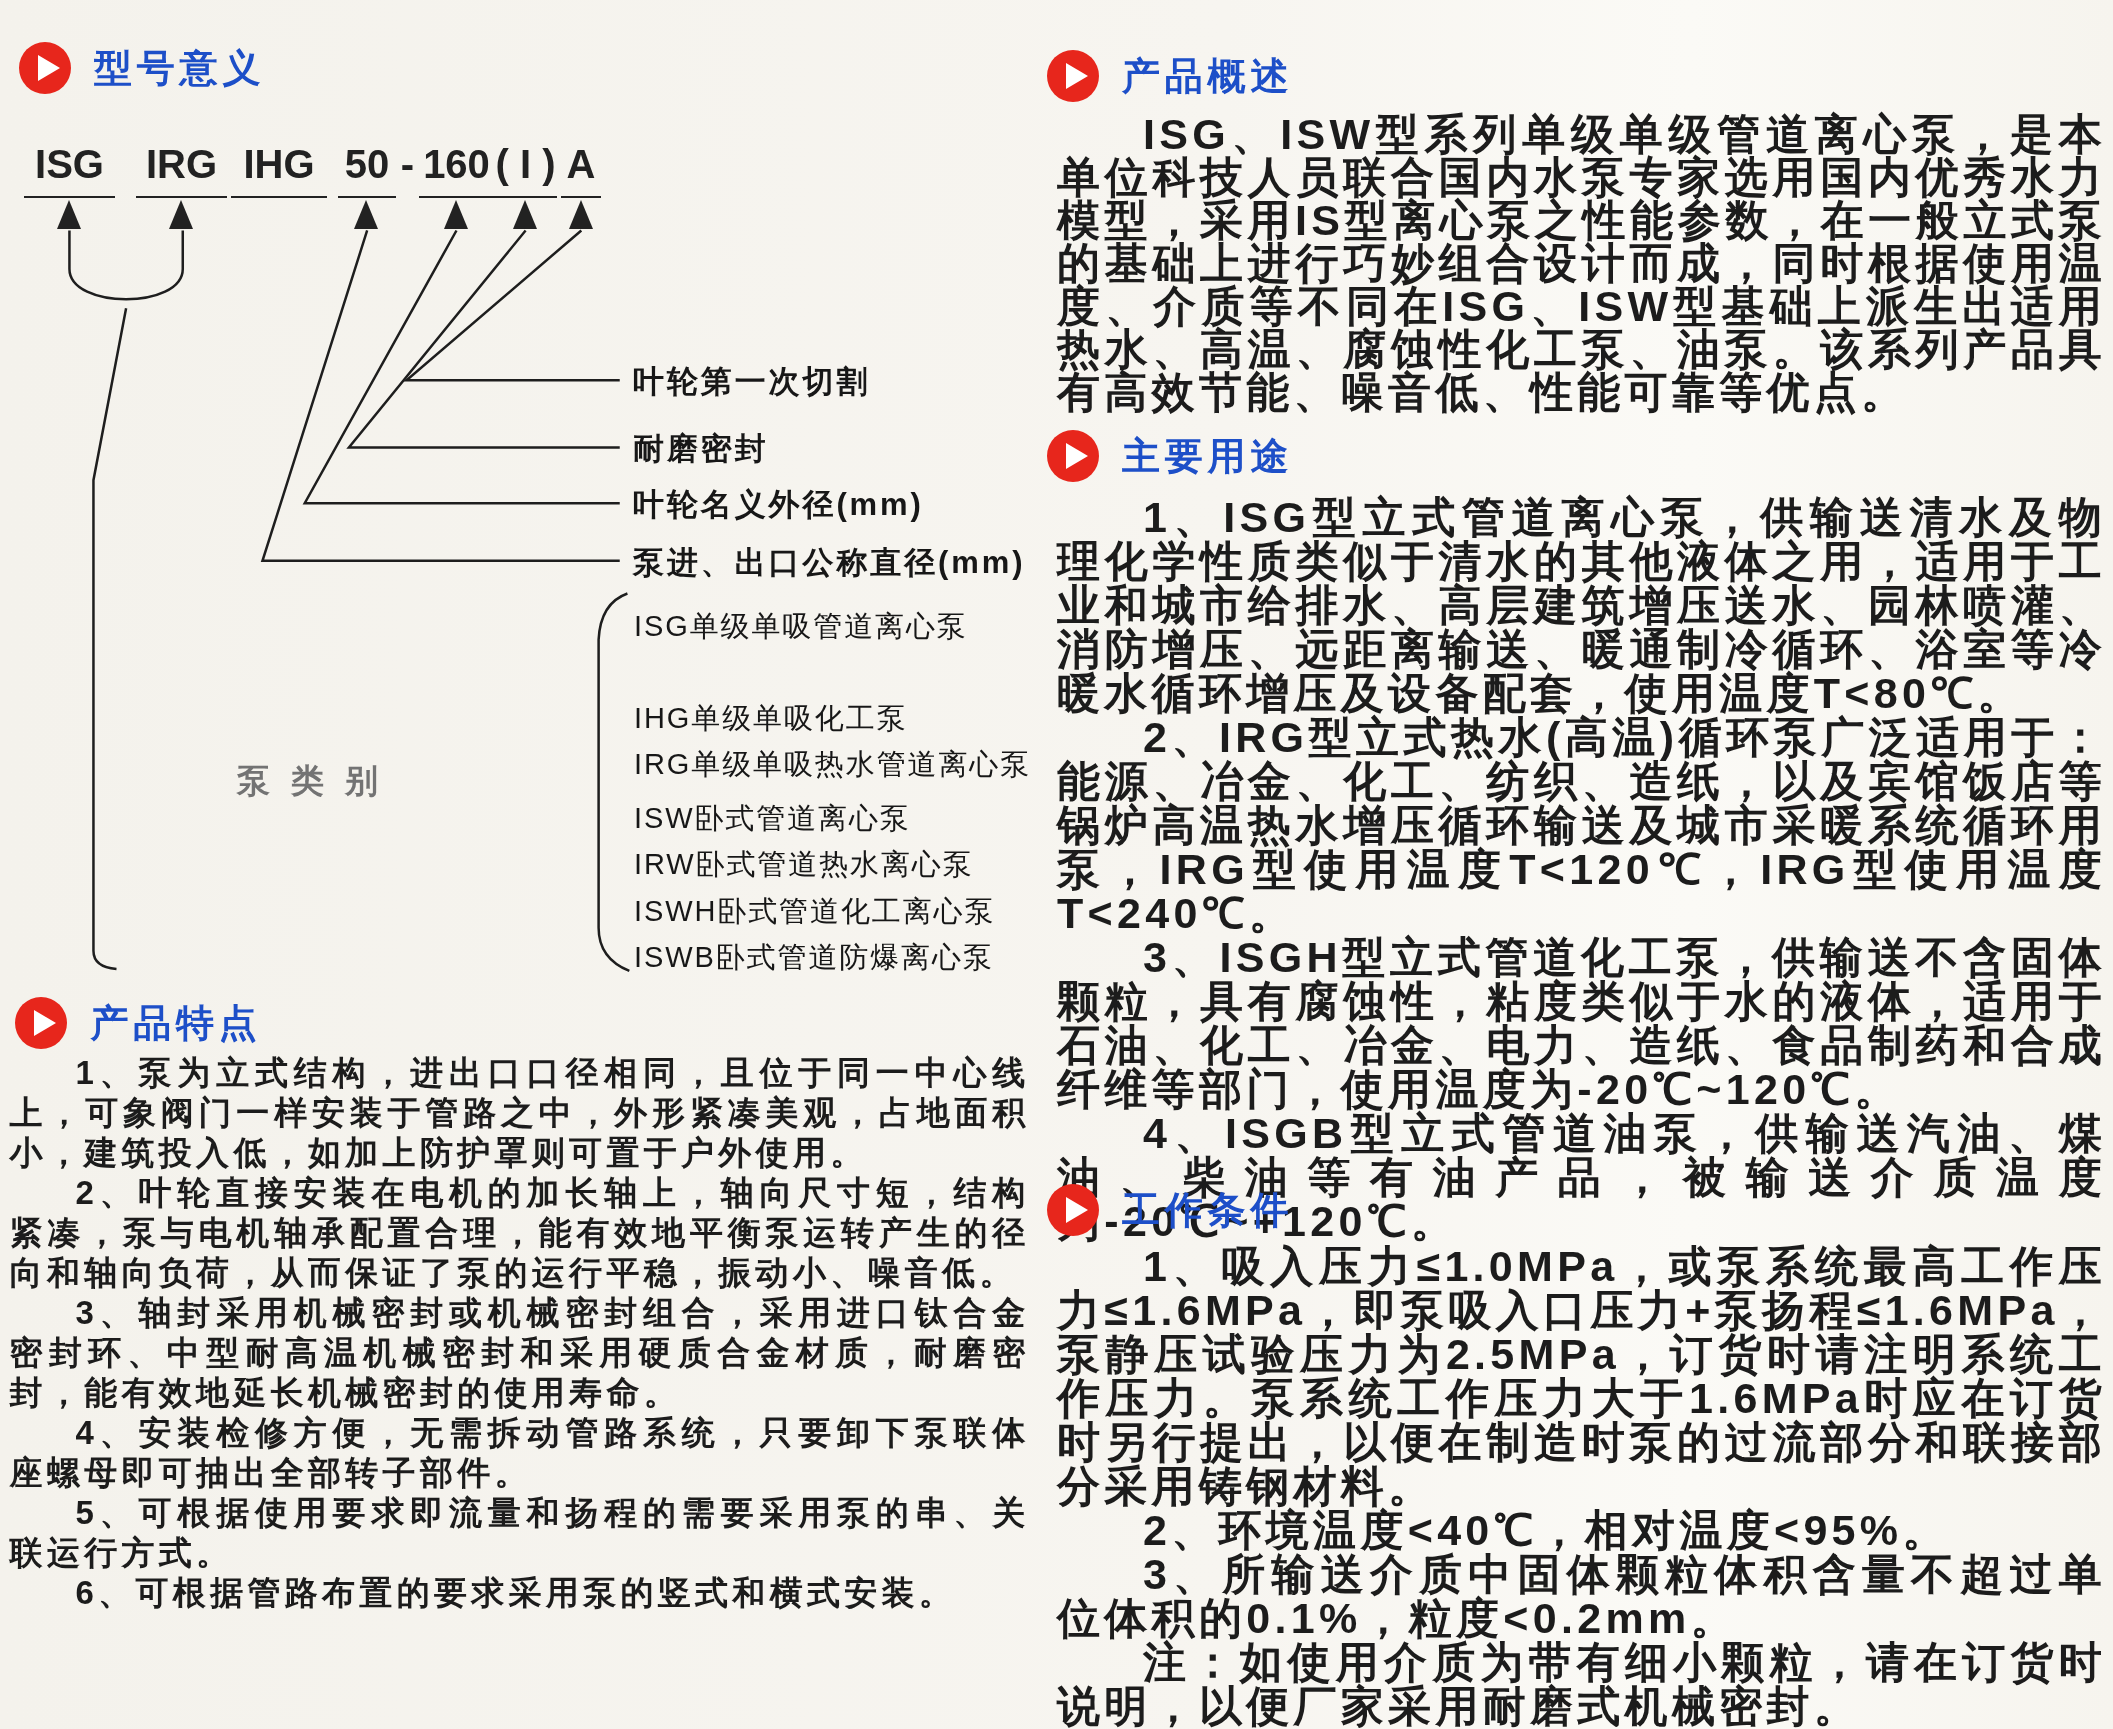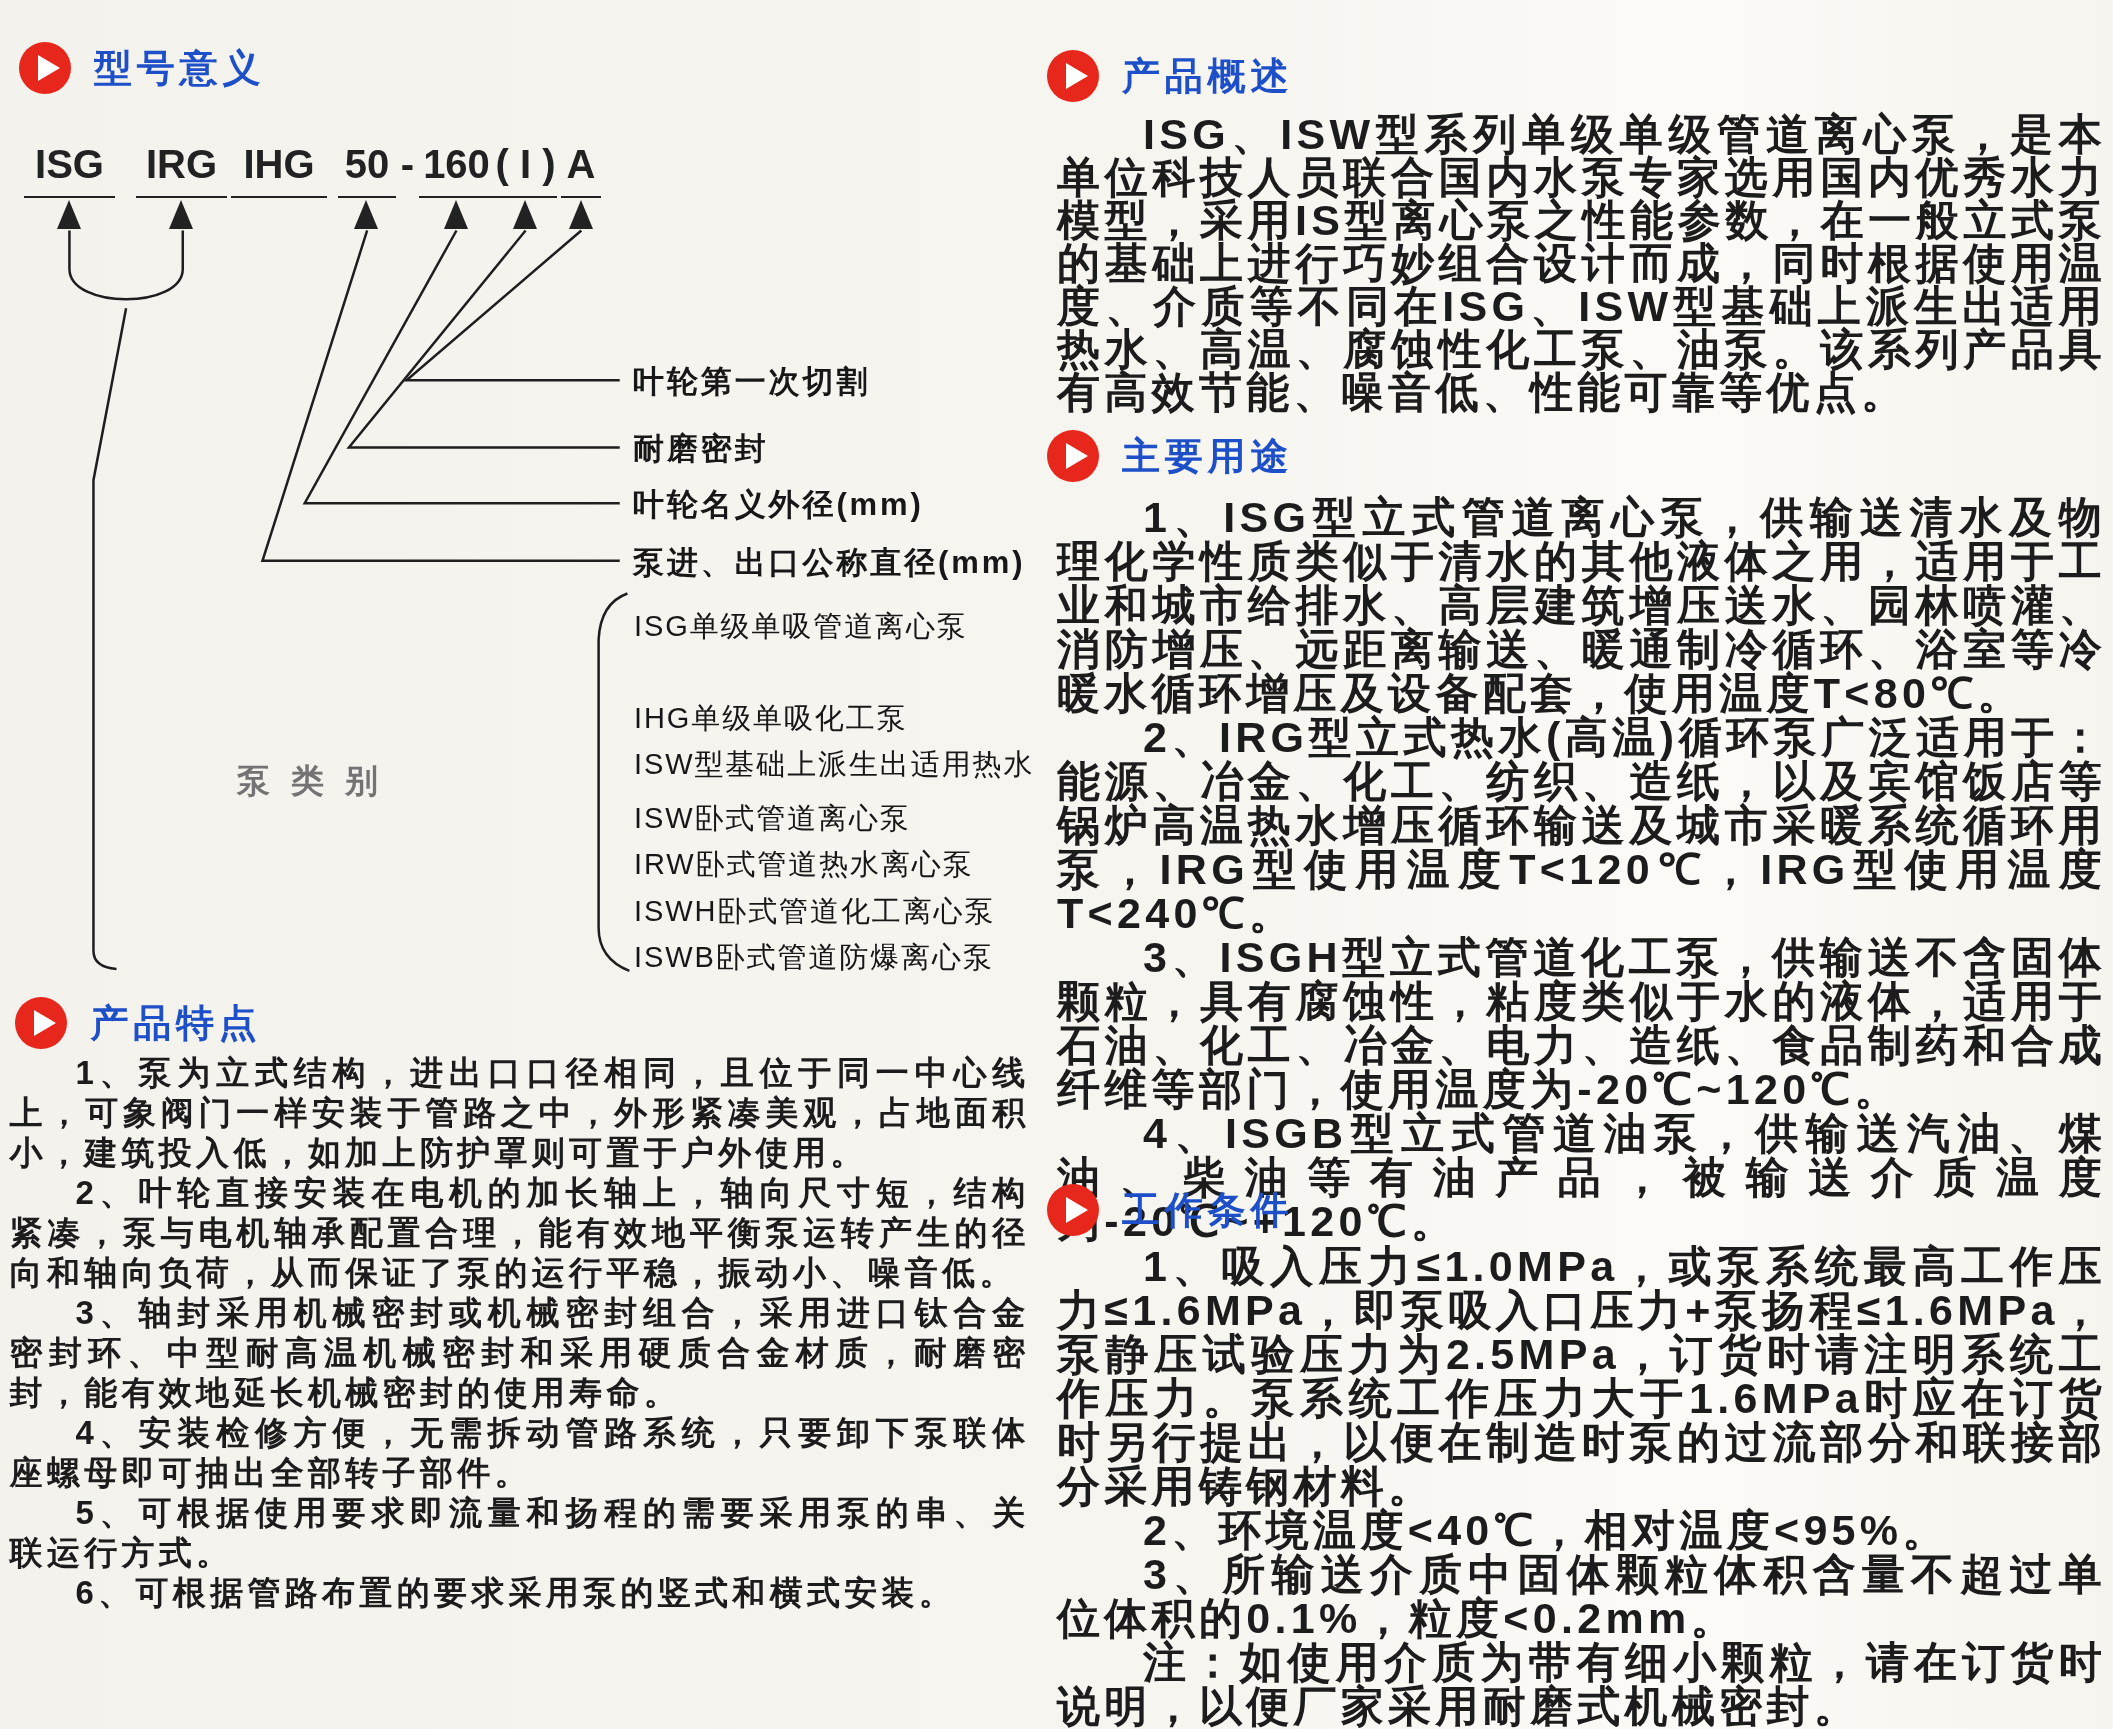--- a/index.html
+++ b/index.html
@@ -87,21 +87,21 @@
 
   <div class="callout" style="top:361px;">叶轮第一次切割</div>
   <div class="callout" style="top:428px;">耐磨密封</div>
   <div class="callout" style="top:484px;">叶轮名义外径(mm)</div>
   <div class="callout" style="top:542px;">泵进、出口公称直径(mm)</div>
 
   <div class="category-label">泵类别</div>
 
   <div class="pump-item" style="top:607px;">ISG单级单吸管道离心泵</div>
   <div class="pump-item" style="top:699px;">IHG单级单吸化工泵</div>
-  <div class="pump-item" style="top:745px;">ISW型基础上派生出适用热水</div>
+  <div class="pump-item" style="top:745px;">IRG单级单吸热水管道离心泵</div>
   <div class="pump-item" style="top:799px;">ISW卧式管道离心泵</div>
   <div class="pump-item" style="top:845px;">IRW卧式管道热水离心泵</div>
   <div class="pump-item" style="top:892px;">ISWH卧式管道化工离心泵</div>
   <div class="pump-item" style="top:938px;">ISWB卧式管道防爆离心泵</div>
 </div>
 
 <div class="section-header" style="left:15.4px;top:997px;">
   <span class="section-icon"></span>
   <span class="section-title">产品特点</span>
 </div>

